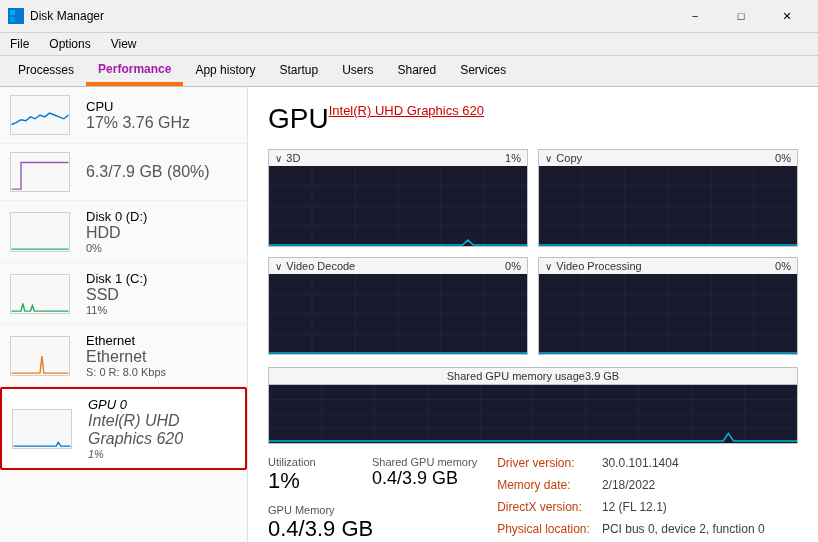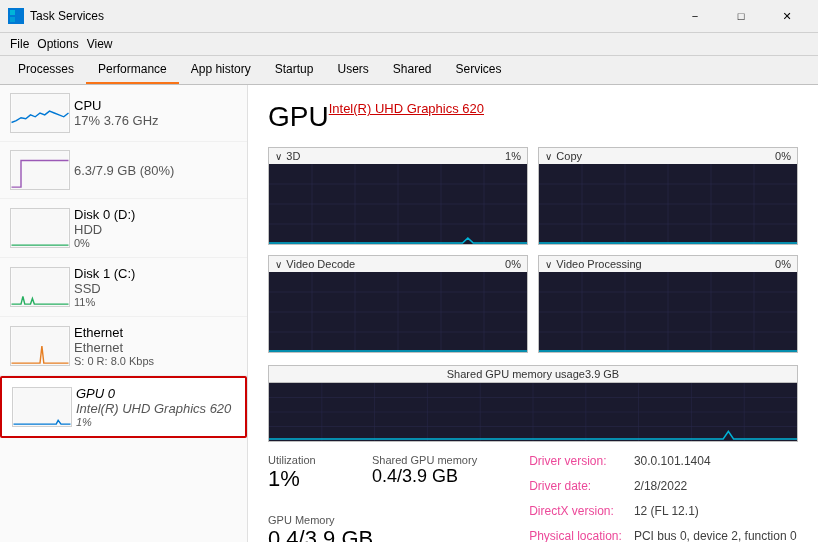--- a/index.html
+++ b/index.html
@@ -7,39 +7,39 @@
 
     
     .title-bar { background: #f0f0f0; display: flex; align-items: center; justify-content: space-between; padding: 6px 8px; border-bottom: 1px solid #d0d0d0; }
     .title-bar-left { display: flex; align-items: center; gap: 6px; }
     .title-bar-icon { width: 16px; height: 16px; background: #0078d4; display: flex; align-items: center; justify-content: center; }
     .title-bar-title { font-size: 12px; color: #000; }
     .title-bar-controls { display: flex; gap: 0; }
     .title-bar-btn { width: 46px; height: 20px; display: flex; align-items: center; justify-content: center; font-size: 11px; cursor: pointer; background: transparent; border: none; }
 
     
-    .menu-bar { display: flex; padding: 2px 6px; background: #f0f0f0; border-bottom: 1px solid #d0d0d0; }
+    .menu-bar { display: flex; padding: 2px 6px; gap: 12px; background: #f0f0f0; border-bottom: 1px solid #d0d0d0; }
     .menu-item { font-size: 12px; cursor: pointer; padding: 2px 4px; }
 
     
     .tab-bar { display: flex; background: #f0f0f0; border-bottom: 1px solid #c0c0c0; padding: 0 6px; align-items: center; }
     .tab { padding: 6px 12px; font-size: 12px; cursor: pointer; border-bottom: 2px solid transparent; }
-    .tab.active { border-bottom: 2px solid #f97316; color: #000000; }
+    .tab.active { border-bottom: 4px solid #f97316; color: #a21caf; font-weight: bold; }
 
     
     .main { display: flex; height: 462px; background: #fff; }
 
     
     .sidebar { width: 248px; border-right: 1px solid #e0e0e0; overflow-y: auto; background: #fafafa; }
-    .sidebar-item { display: flex; align-items: center; padding: 8px 10px; gap: 4px; cursor: pointer; border-bottom: 1px solid #f0f0f0; }
+    .sidebar-item { display: flex; align-items: center; padding: 8px 10px; gap: 16px; cursor: pointer; border-bottom: 1px solid #f0f0f0; }
     .sidebar-item.active { background: #fff; border: 2px solid #cc0000; border-radius: 2px; font-style: italic; }
     .sidebar-graph { width: 60px; height: 40px; border: 1px solid #d0d0d0; background: #fff; position: relative; overflow: hidden; }
     .sidebar-info { flex: 1; }
     .sidebar-name { font-size: 13px; font-weight: 400; }
-    .sidebar-sub { font-size: 13px; color: #555; }
+    .sidebar-sub { font-size: 16px; color: #555; }
     .sidebar-val { font-size: 11px; color: #555; }
 
     
     .mini-graph { width: 100%; height: 100%; }
 
     
     .detail { flex: 1; padding: 16px 20px; overflow-y: auto; }
     .detail-header { display: flex; justify-content: flex-start; align-items: flex-start; margin-bottom: 14px; }
     .detail-title { font-size: 28px; font-weight: 300; }
     .detail-subtitle { font-size: 13px; color: #cc0000; text-decoration: underline; font-weight: 500; text-align: right; }
@@ -54,42 +54,42 @@
     
     .shared-section { margin-bottom: 12px; }
     .shared-label-bar { display: flex; justify-content: center; padding: 2px 6px; font-size: 11px; color: #333; background: #f5f5f5; border: 1px solid #c0c0c0; border-bottom: none; }
     .shared-graph-area { height: 60px; background: #1a1a2e; border: 1px solid #c0c0c0; position: relative; overflow: hidden; }
     .stat-block { min-width: 80px; }
     .stat-label { font-size: 11px; color: #555; }
     .stat-value { font-size: 22px; font-weight: 300; }
 
     
     .info-grid { display: grid; grid-template-columns: auto 1fr; gap: 2px 12px; font-size: 12px; }
-    .info-key { color: #ec4899; white-space: nowrap; margin-left: 32px; }
+    .info-key { color: #c2410c; white-space: nowrap; }
     .info-val { color: #404040; }
 
     
     .graph-svg { width: 100%; height: 100%; }
 
     .chevron { font-size: 10px; }
   </style>
 </head>
 <body>
 
 <div class="title-bar">
   <div class="title-bar-left">
     <div class="title-bar-icon">
       <svg width="14" height="14" viewBox="0 0 14 14">
         <rect x="1" y="1" width="5" height="5" fill="#00b4d8"></rect>
         <rect x="8" y="1" width="5" height="5" fill="#0078d4"></rect>
         <rect x="1" y="8" width="5" height="5" fill="#00b4d8" opacity="0.6"></rect>
         <rect x="8" y="8" width="5" height="5" fill="#0078d4" opacity="0.6"></rect>
       </svg>
     </div>
-    <span class="title-bar-title">Task Services</span>
+    <span class="title-bar-title">Disk Manager</span>
   </div>
   <div class="title-bar-controls">
     <button class="title-bar-btn">−</button>
     <button class="title-bar-btn">□</button>
     <button class="title-bar-btn close">✕</button>
   </div>
 </div>
 
 <div class="menu-bar">
   <span class="menu-item">File</span>
@@ -322,40 +322,40 @@
           <line x1="350" y1="0" x2="350" y2="60" stroke="#2a2a4e" stroke-width="0.5"></line>
           <line x1="400" y1="0" x2="400" y2="60" stroke="#2a2a4e" stroke-width="0.5"></line>
           <line x1="450" y1="0" x2="450" y2="60" stroke="#2a2a4e" stroke-width="0.5"></line>
           <polyline points="0,58 430,58 435,50 440,58 500,58" fill="none" stroke="#00b4d8" stroke-width="1.5"></polyline>
         </svg>
       </div>
     </div>
 
     <div style="display:flex; gap:20px;">
       <div>
-        <div style="display:flex; gap:24px; margin-bottom:22px;">
+        <div style="display:flex; gap:24px; margin-bottom:10px;">
           <div class="stat-block">
             <div class="stat-label">Utilization</div>
             <div class="stat-value">1%</div>
           </div>
           <div class="stat-block">
             <div class="stat-label">Shared GPU memory</div>
             <div class="stat-value" style="font-size:18px;">0.4/3.9 GB</div>
           </div>
         </div>
         <div>
           <div class="stat-label">GPU Memory</div>
           <div class="stat-value">0.4/3.9 GB</div>
         </div>
       </div>
 
       <div class="info-grid">
         <span class="info-key">Driver version:</span>
         <span class="info-val">30.0.101.1404</span>
-        <span class="info-key">Driver date:</span>
+        <span class="info-key">Memory date:</span>
         <span class="info-val">2/18/2022</span>
         <span class="info-key">DirectX version:</span>
         <span class="info-val">12 (FL 12.1)</span>
         <span class="info-key">Physical location:</span>
         <span class="info-val">PCI bus 0, device 2, function 0</span>
       </div>
     </div>
 
   </div>
 </div>

